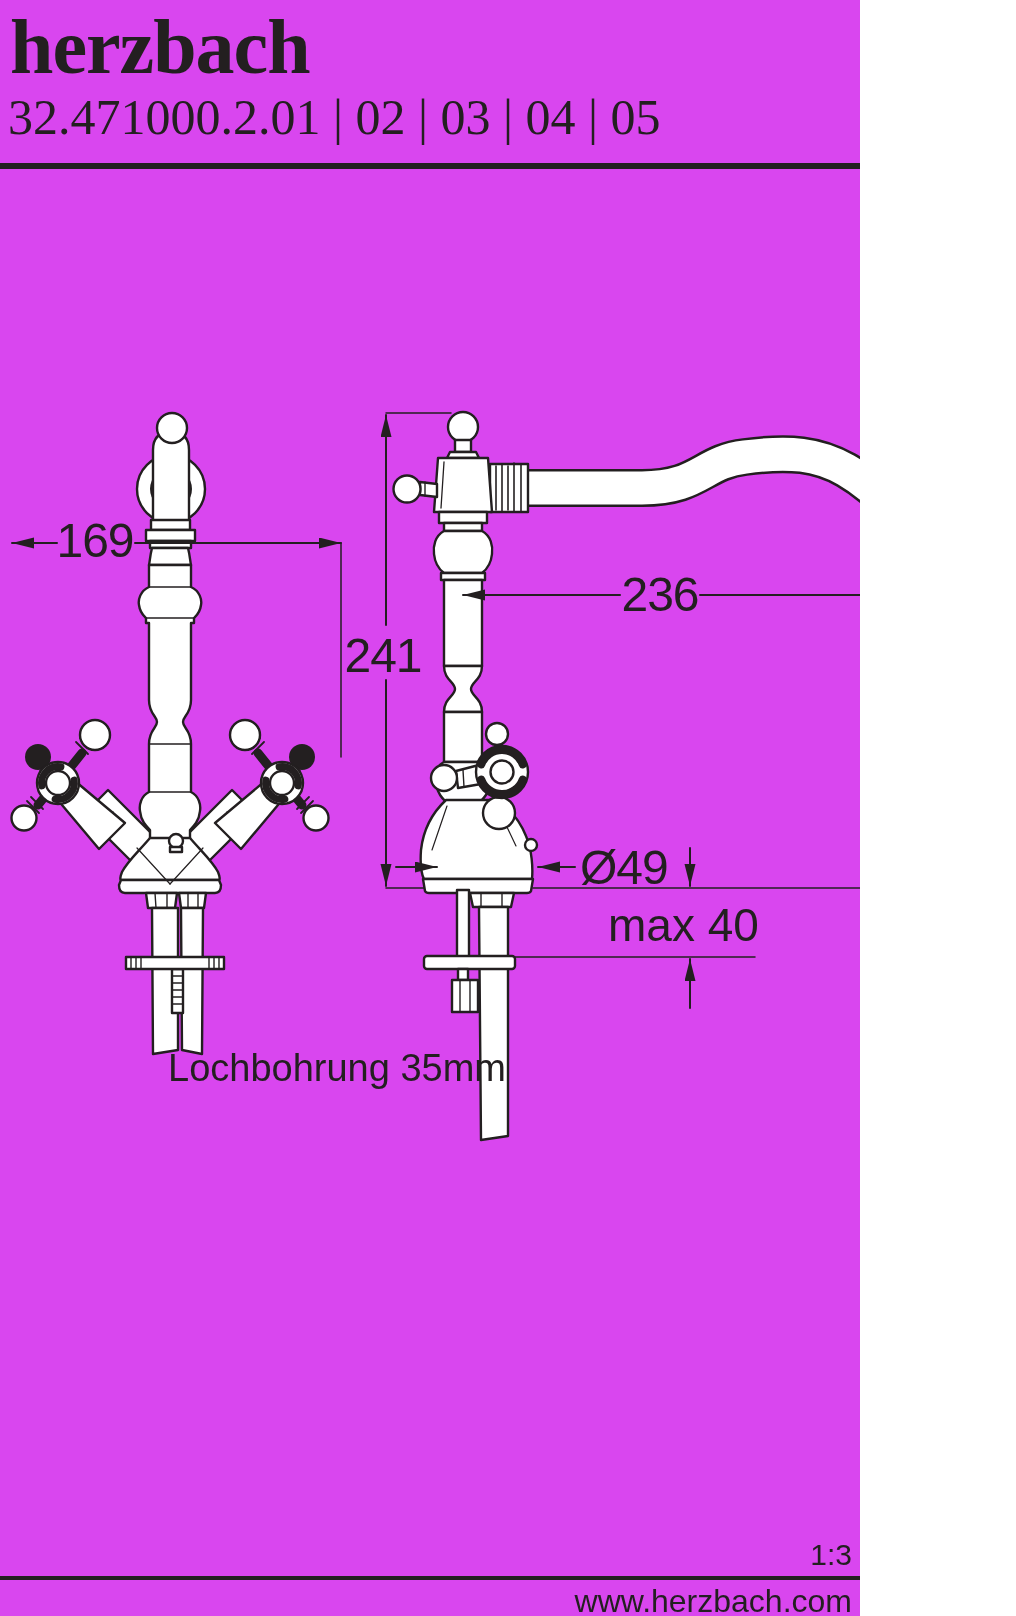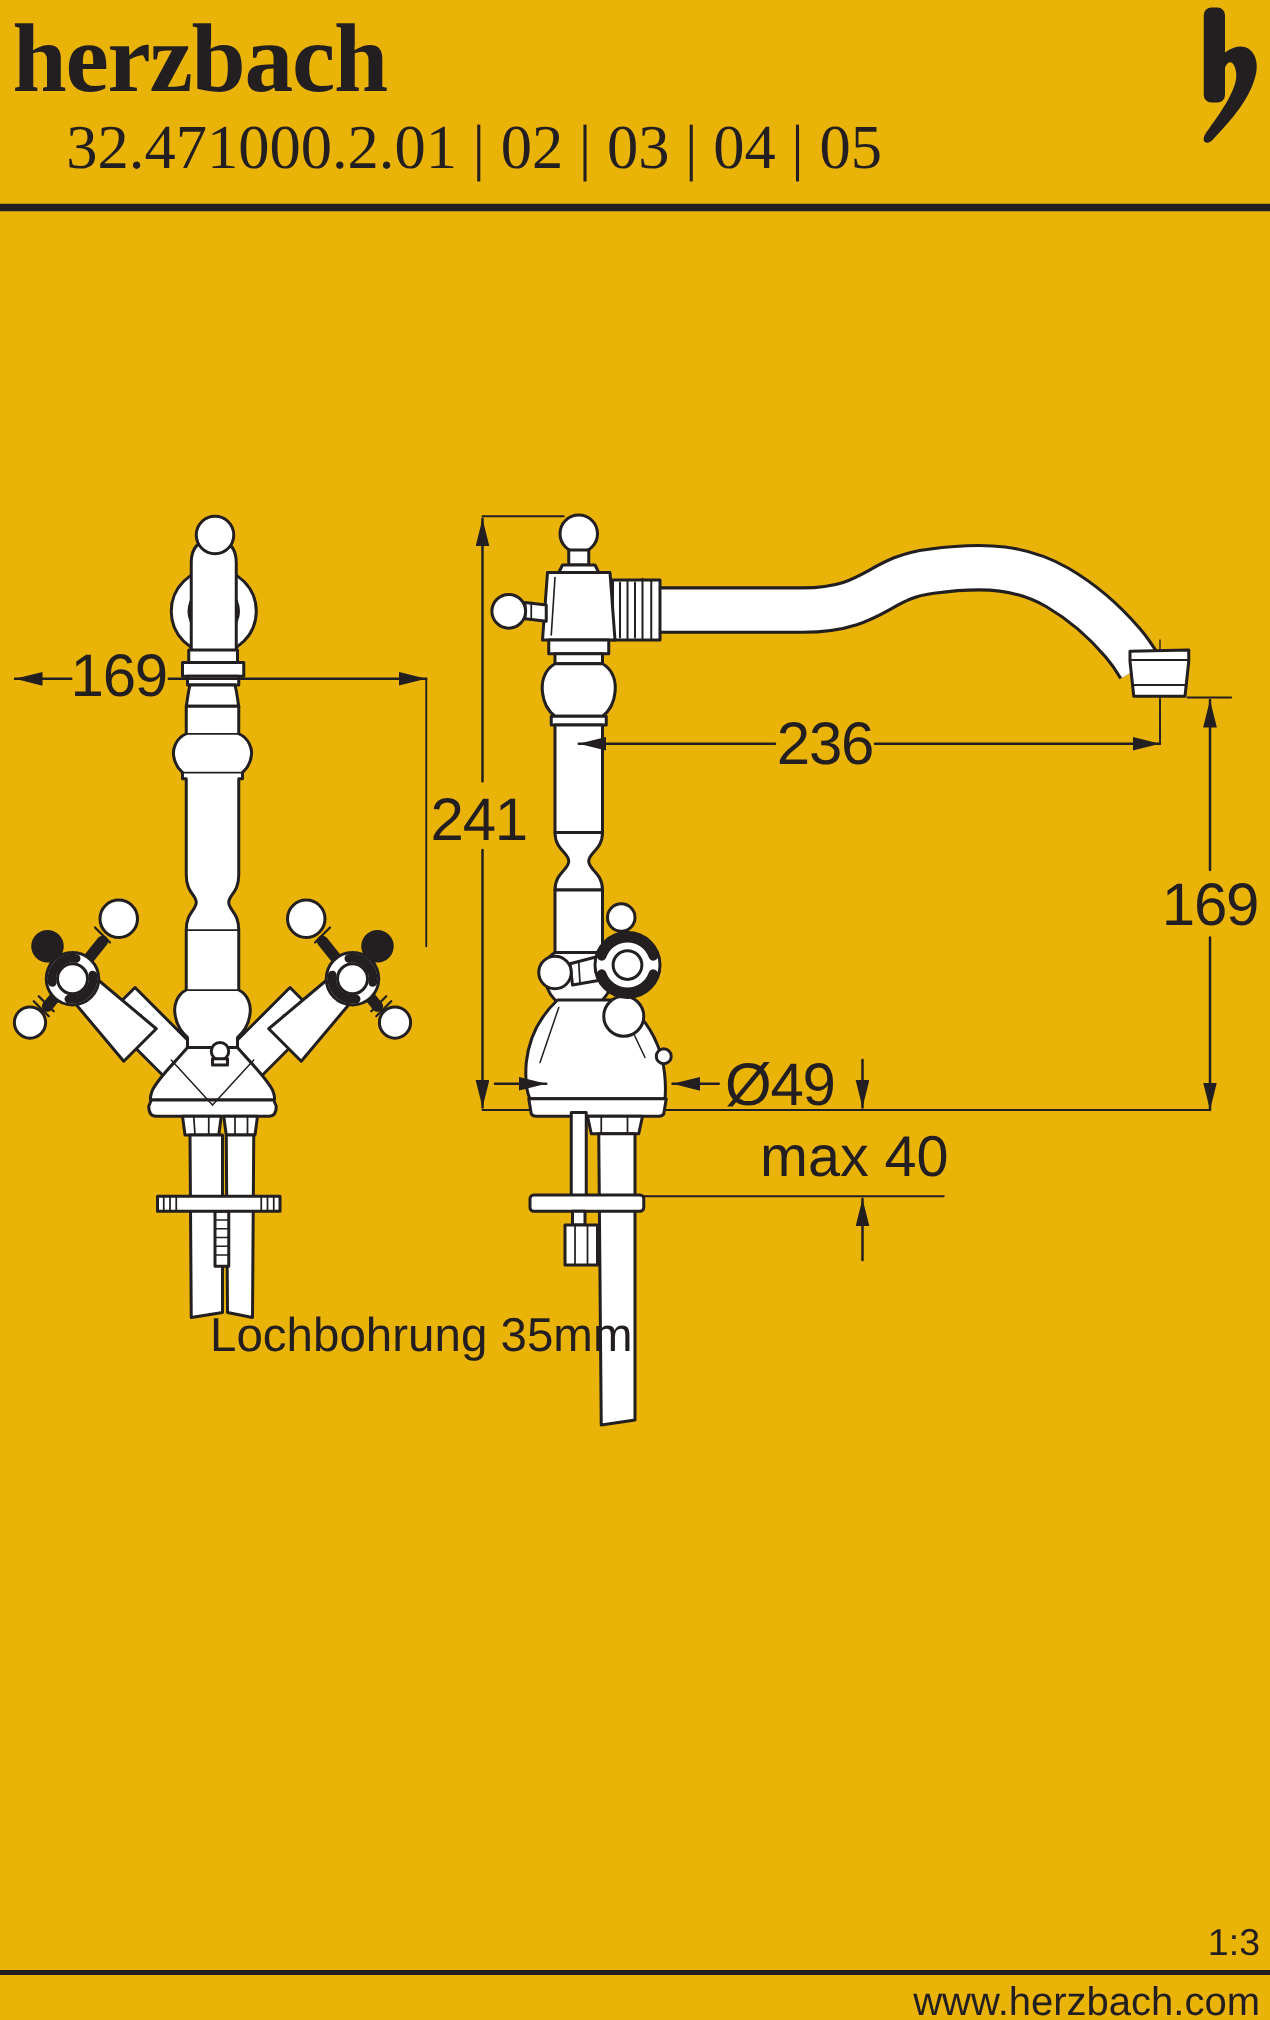--- a/index.html
+++ b/index.html
@@ -1,21 +1,21 @@
 <!DOCTYPE html>
 <html><head>
 <meta charset="utf-8">
 <style>
   html,body{margin:0;padding:0;background:#ffffff;}
-  .page{position:relative;width:1016px;height:1616px;background:#eab308;overflow:hidden;
+  .page{position:relative;width:860px;height:1616px;background:#d946ef;overflow:hidden;
         font-family:"Liberation Sans",sans-serif;color:#231f20;}
   .brand{position:absolute;left:10px;top:8px;font-family:"Liberation Serif",serif;
          font-weight:bold;font-size:78px;line-height:1;letter-spacing:-1px;color:#231f20;}
   .codes{position:absolute;left:8px;top:92px;font-family:"Liberation Serif",serif;
-         font-size:50px;line-height:1;color:#231f20;margin-left:45px;}
+         font-size:50px;line-height:1;color:#231f20;}
   .hrule{position:absolute;left:0;width:1016px;background:#231f20;}
   .rule-top{top:163px;height:6px;}
   .rule-bottom{top:1576px;height:4px;}
   .scale{position:absolute;right:8px;top:1538px;font-size:30px;color:#231f20;}
   .website{position:absolute;right:8px;top:1583px;font-size:32px;color:#231f20;}
   .logo{position:absolute;left:951px;top:4px;}
   svg text{font-family:"Liberation Sans",sans-serif;fill:#231f20;}
   .dimtxt{font-size:48px;letter-spacing:-1px;}
   .dimtxt-s{font-size:46px;}
   .notetxt{font-size:38px;}

